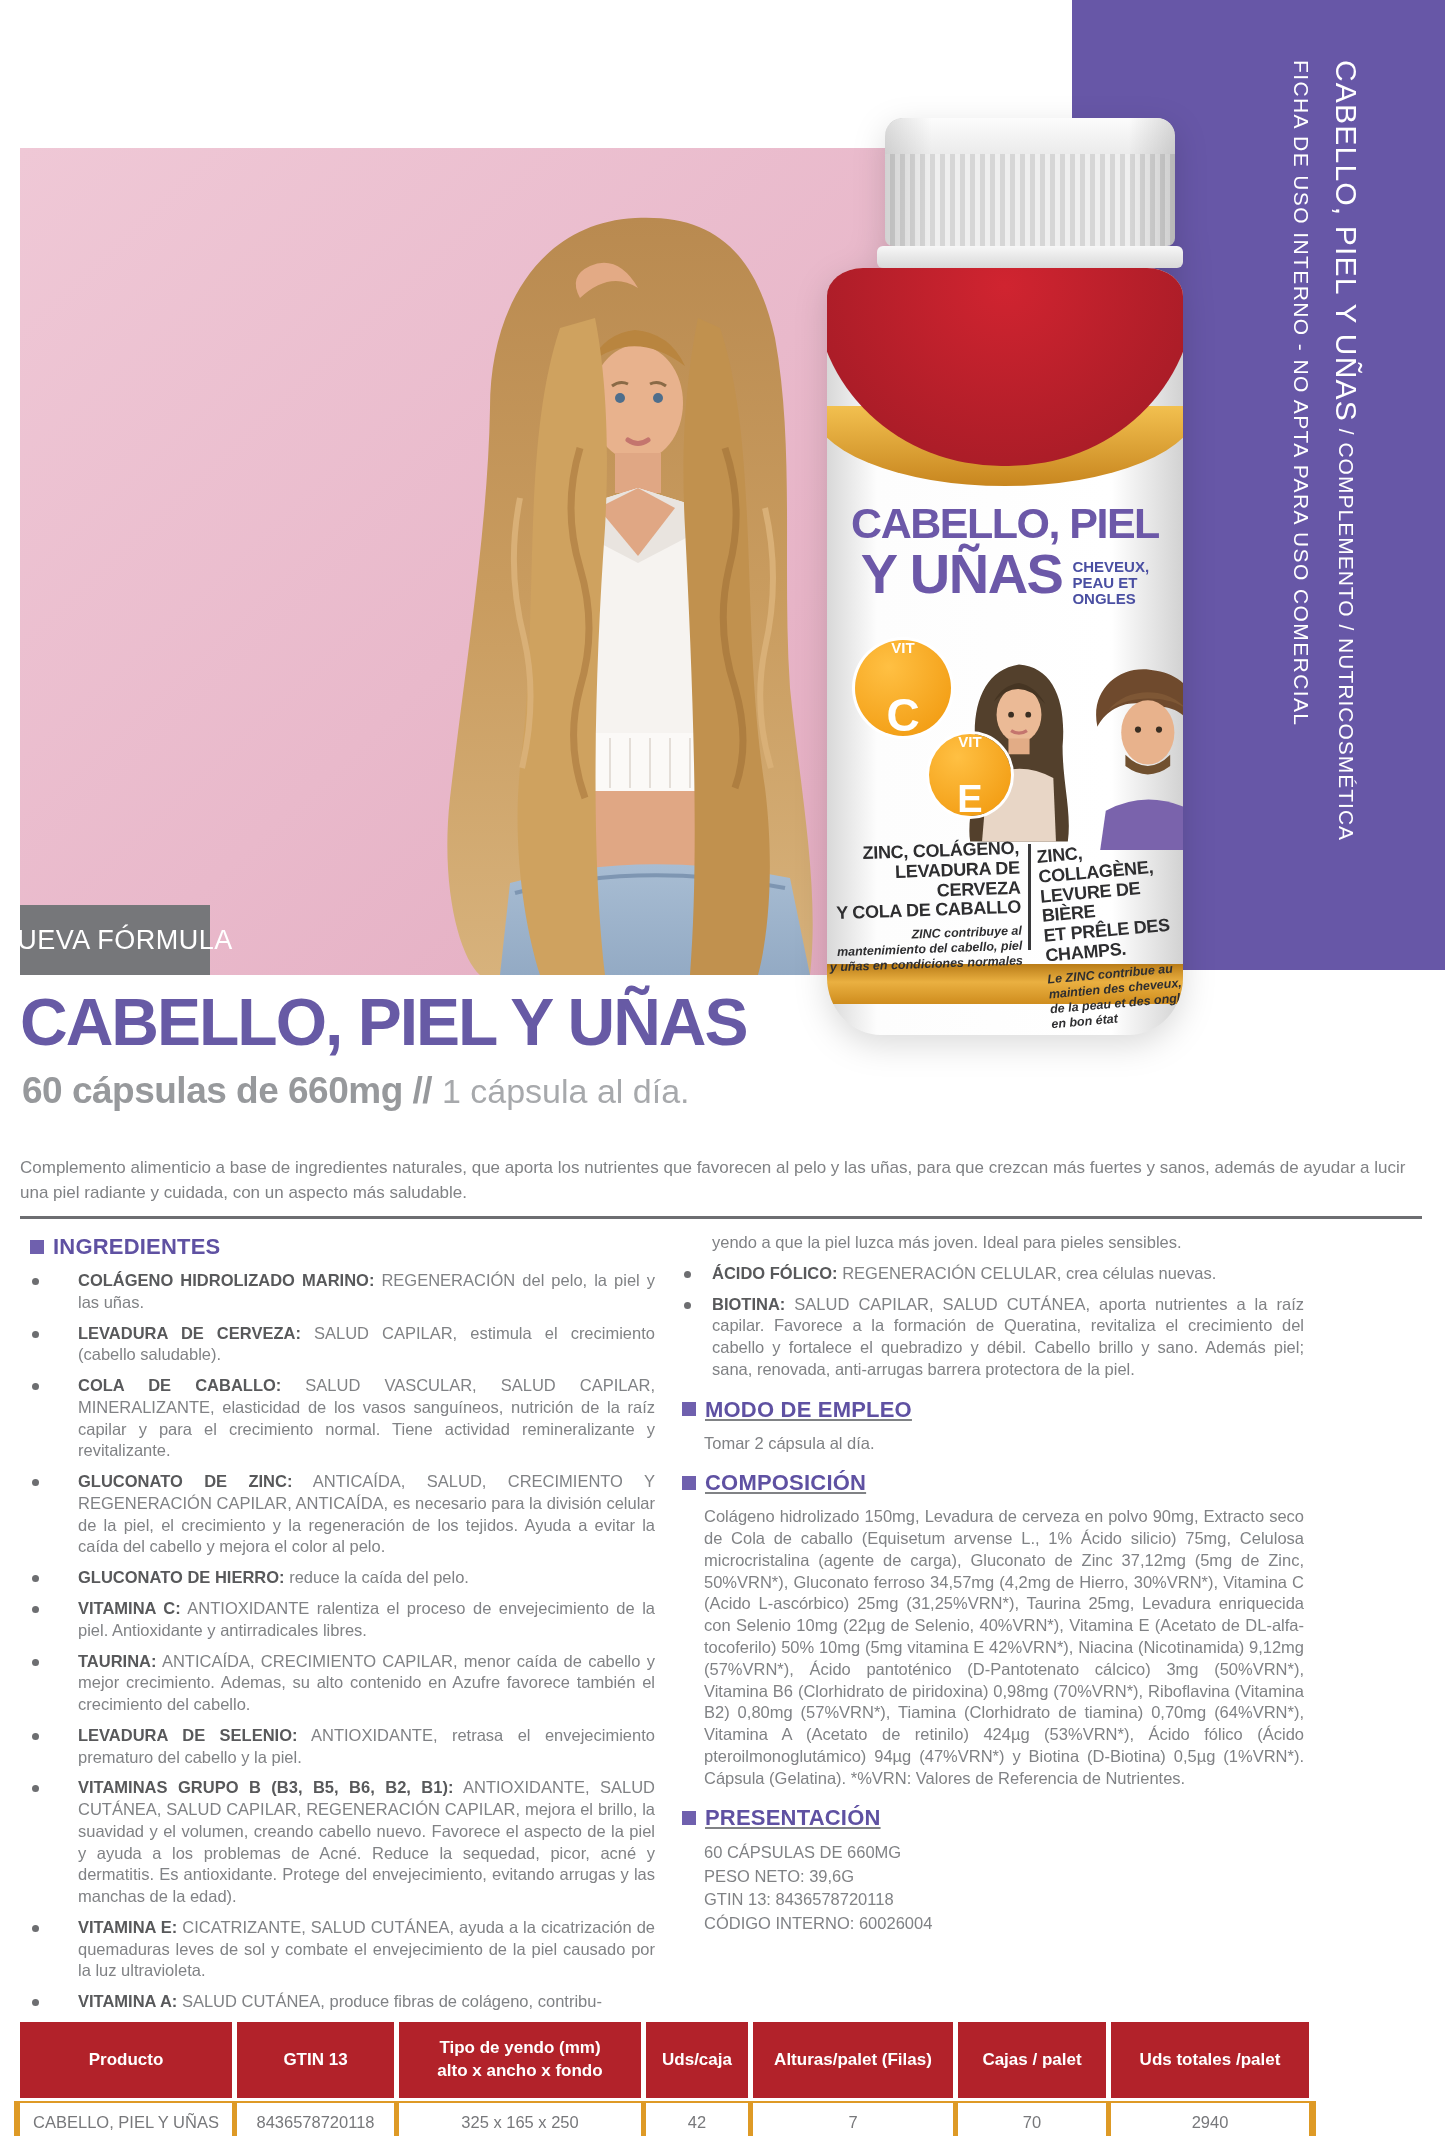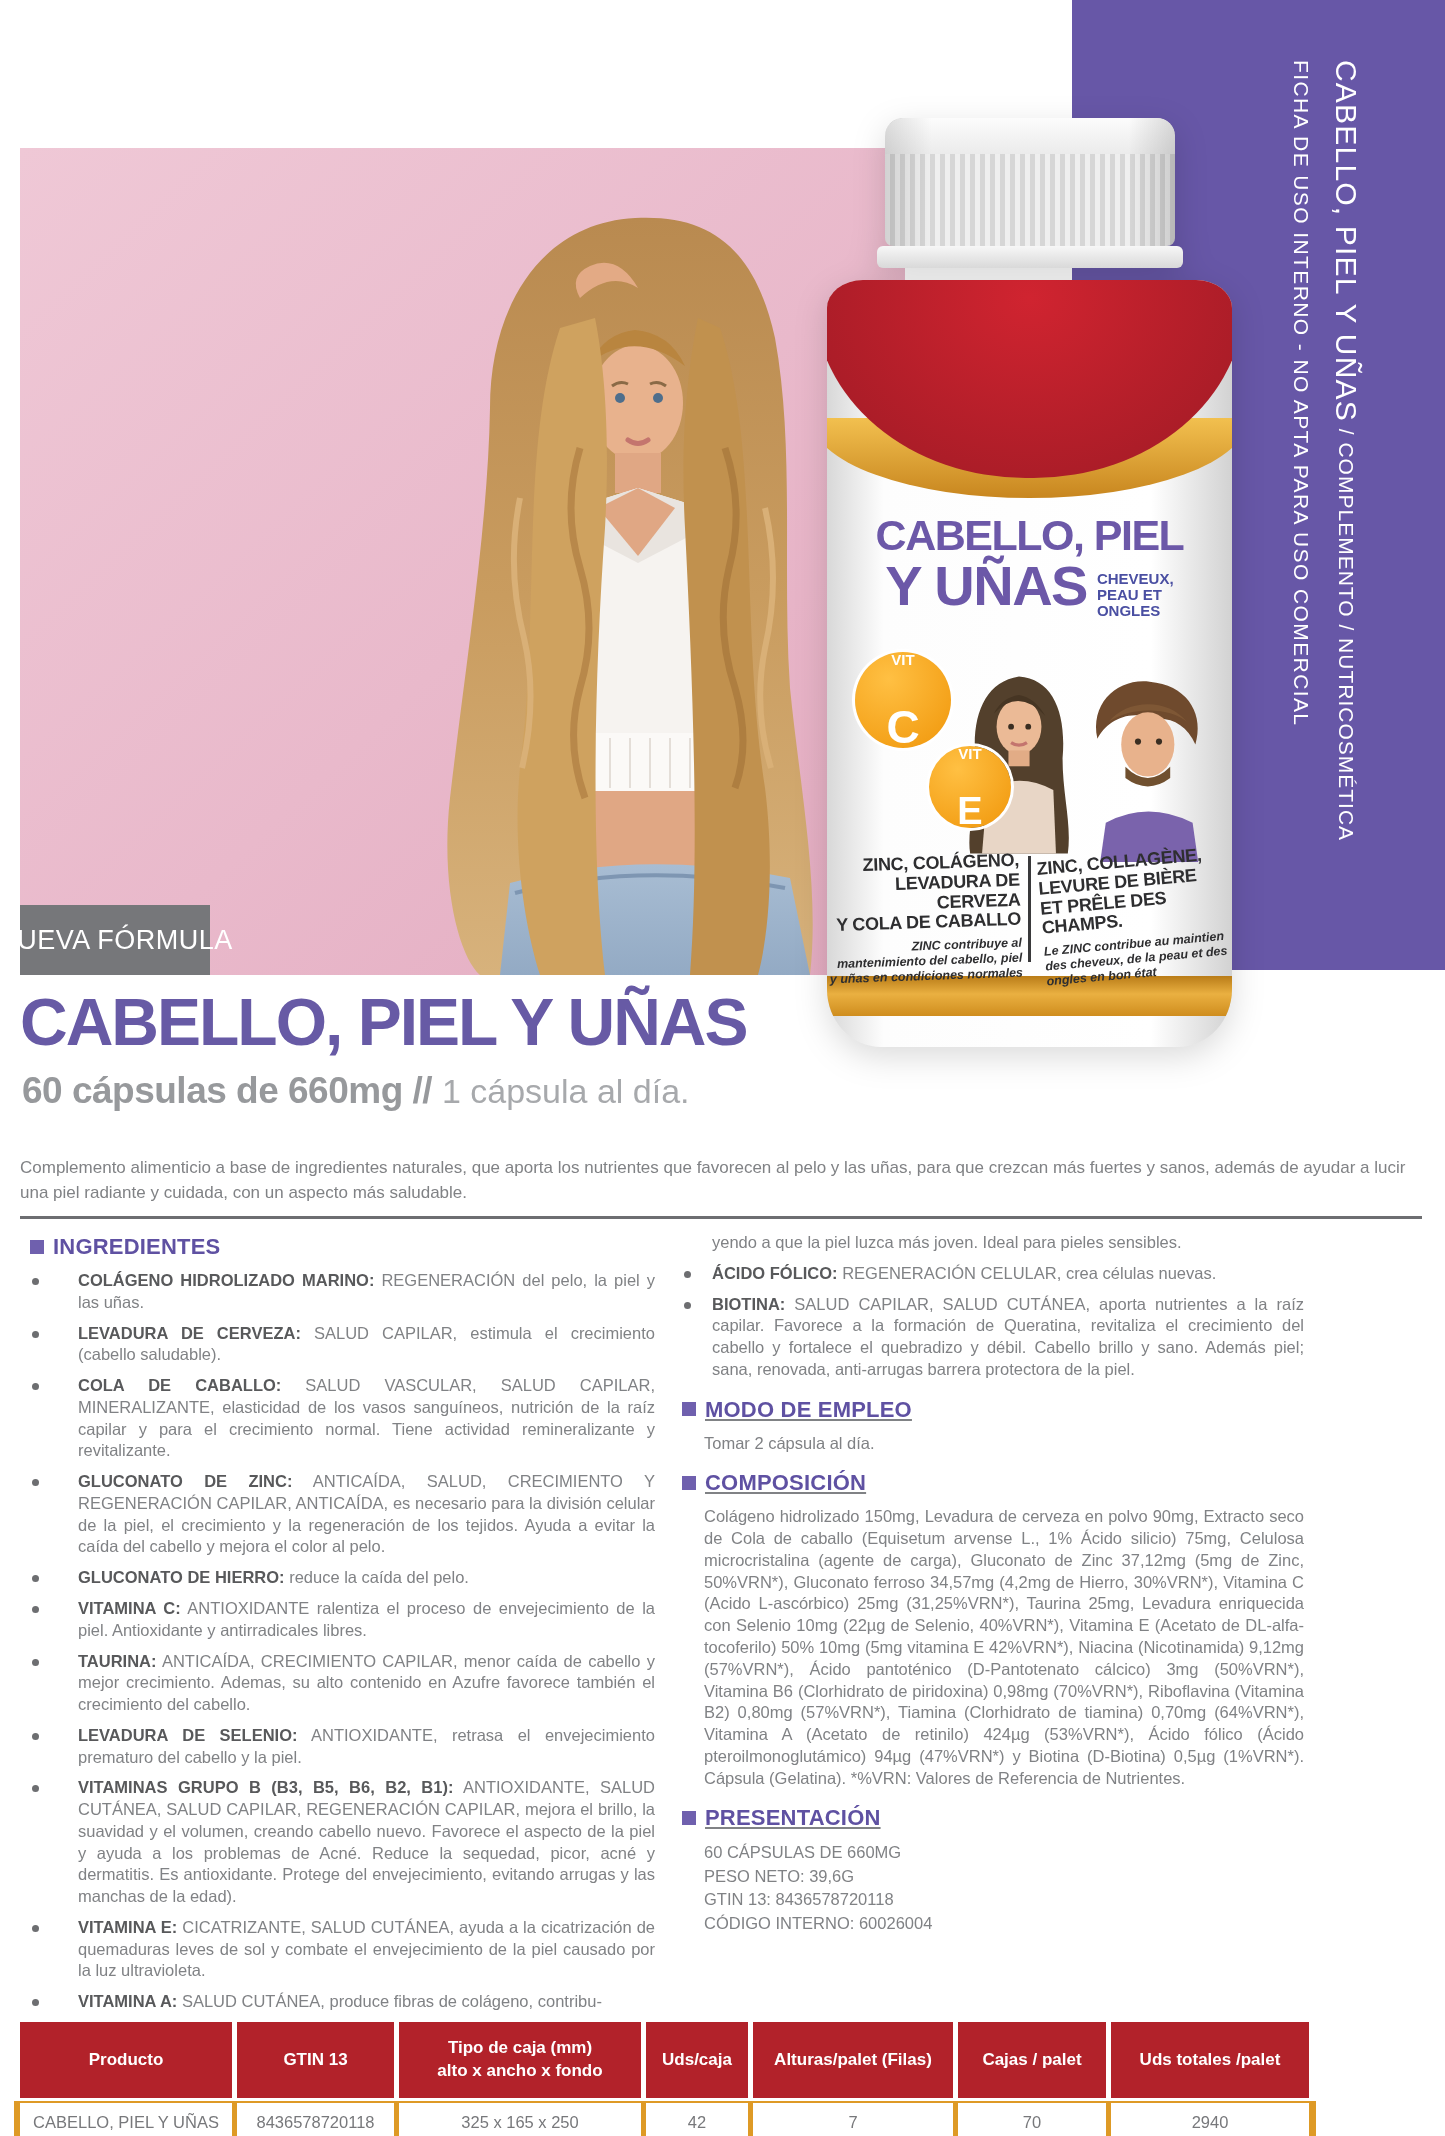--- a/index.html
+++ b/index.html
@@ -26,21 +26,21 @@
   
   .bottle{position:absolute;left:827px;top:118px;width:405px;height:917px;z-index:5;
     filter:drop-shadow(0 10px 16px rgba(0,0,0,.14));}
   .cap{position:absolute;left:58px;top:0;width:290px;height:128px;border-radius:18px 18px 8px 8px;
     background:repeating-linear-gradient(90deg,#efefef 0 5px,#d6d6d6 5px 10px);overflow:hidden;}
   .cap i{position:absolute;left:0;right:0;top:0;height:36px;background:linear-gradient(#fcfcfc,#ebebeb);
     border-radius:18px 18px 0 0;}
   .cap b{position:absolute;inset:0;background:linear-gradient(90deg,rgba(0,0,0,.12),rgba(0,0,0,0) 16%,rgba(0,0,0,0) 84%,rgba(0,0,0,.14));}
   .cap-skirt{position:absolute;left:50px;top:128px;width:306px;height:22px;
     background:linear-gradient(#f7f7f7,#d9d9d9);border-radius:6px;}
-  .bbody{position:absolute;left:0;top:162px;width:405px;height:767px;overflow:hidden;
+  .bbody{position:absolute;left:0;top:150px;width:356px;height:767px;overflow:hidden;
     background:linear-gradient(90deg,#d8d8d8,#fdfdfd 14%,#ffffff 80%,#d2d2d2);
     border-radius:36px 36px 54px 54px / 28px 28px 58px 58px;}
   .gold-arc{position:absolute;top:138px;left:-16px;right:-16px;height:80px;
     border-radius:50% / 0 0 100% 100%;background:linear-gradient(#f2c04f,#c8861f);}
   .red-dome{position:absolute;top:-52px;left:-12px;right:-12px;height:250px;
     border-radius:50% / 30% 30% 72% 72%;
     background:radial-gradient(ellipse at 50% 28%,#d02430,#a81c27 78%);}
   .brand{position:absolute;left:0;right:0;top:234px;text-align:center;}
   .brand1{font-size:43px;font-weight:700;color:#6C58A8;letter-spacing:-1.5px;line-height:1;}
   .brand-row{display:flex;justify-content:center;align-items:flex-start;gap:10px;margin-top:2px;}
@@ -306,21 +306,21 @@
       <div>GTIN 13: 8436578720118</div>
       <div>CÓDIGO INTERNO: 60026004</div>
     </div>
   </div>
 
   <div class="ptable">
     <div class="thead-wrap">
       <div class="tgrid thead">
         <div class="cell">Producto</div>
         <div class="cell">GTIN 13</div>
-        <div class="cell">Tipo de caja (mm)
+        <div class="cell">Tipo de yendo (mm)
 alto x ancho x fondo</div>
         <div class="cell">Uds/caja</div>
         <div class="cell">Alturas/palet (Filas)</div>
         <div class="cell">Cajas / palet</div>
         <div class="cell">Uds totales /palet</div>
       </div>
     </div>
     <div class="trow-wrap">
       <div class="tgrid trow">
         <div class="cell">CABELLO, PIEL Y UÑAS</div>

